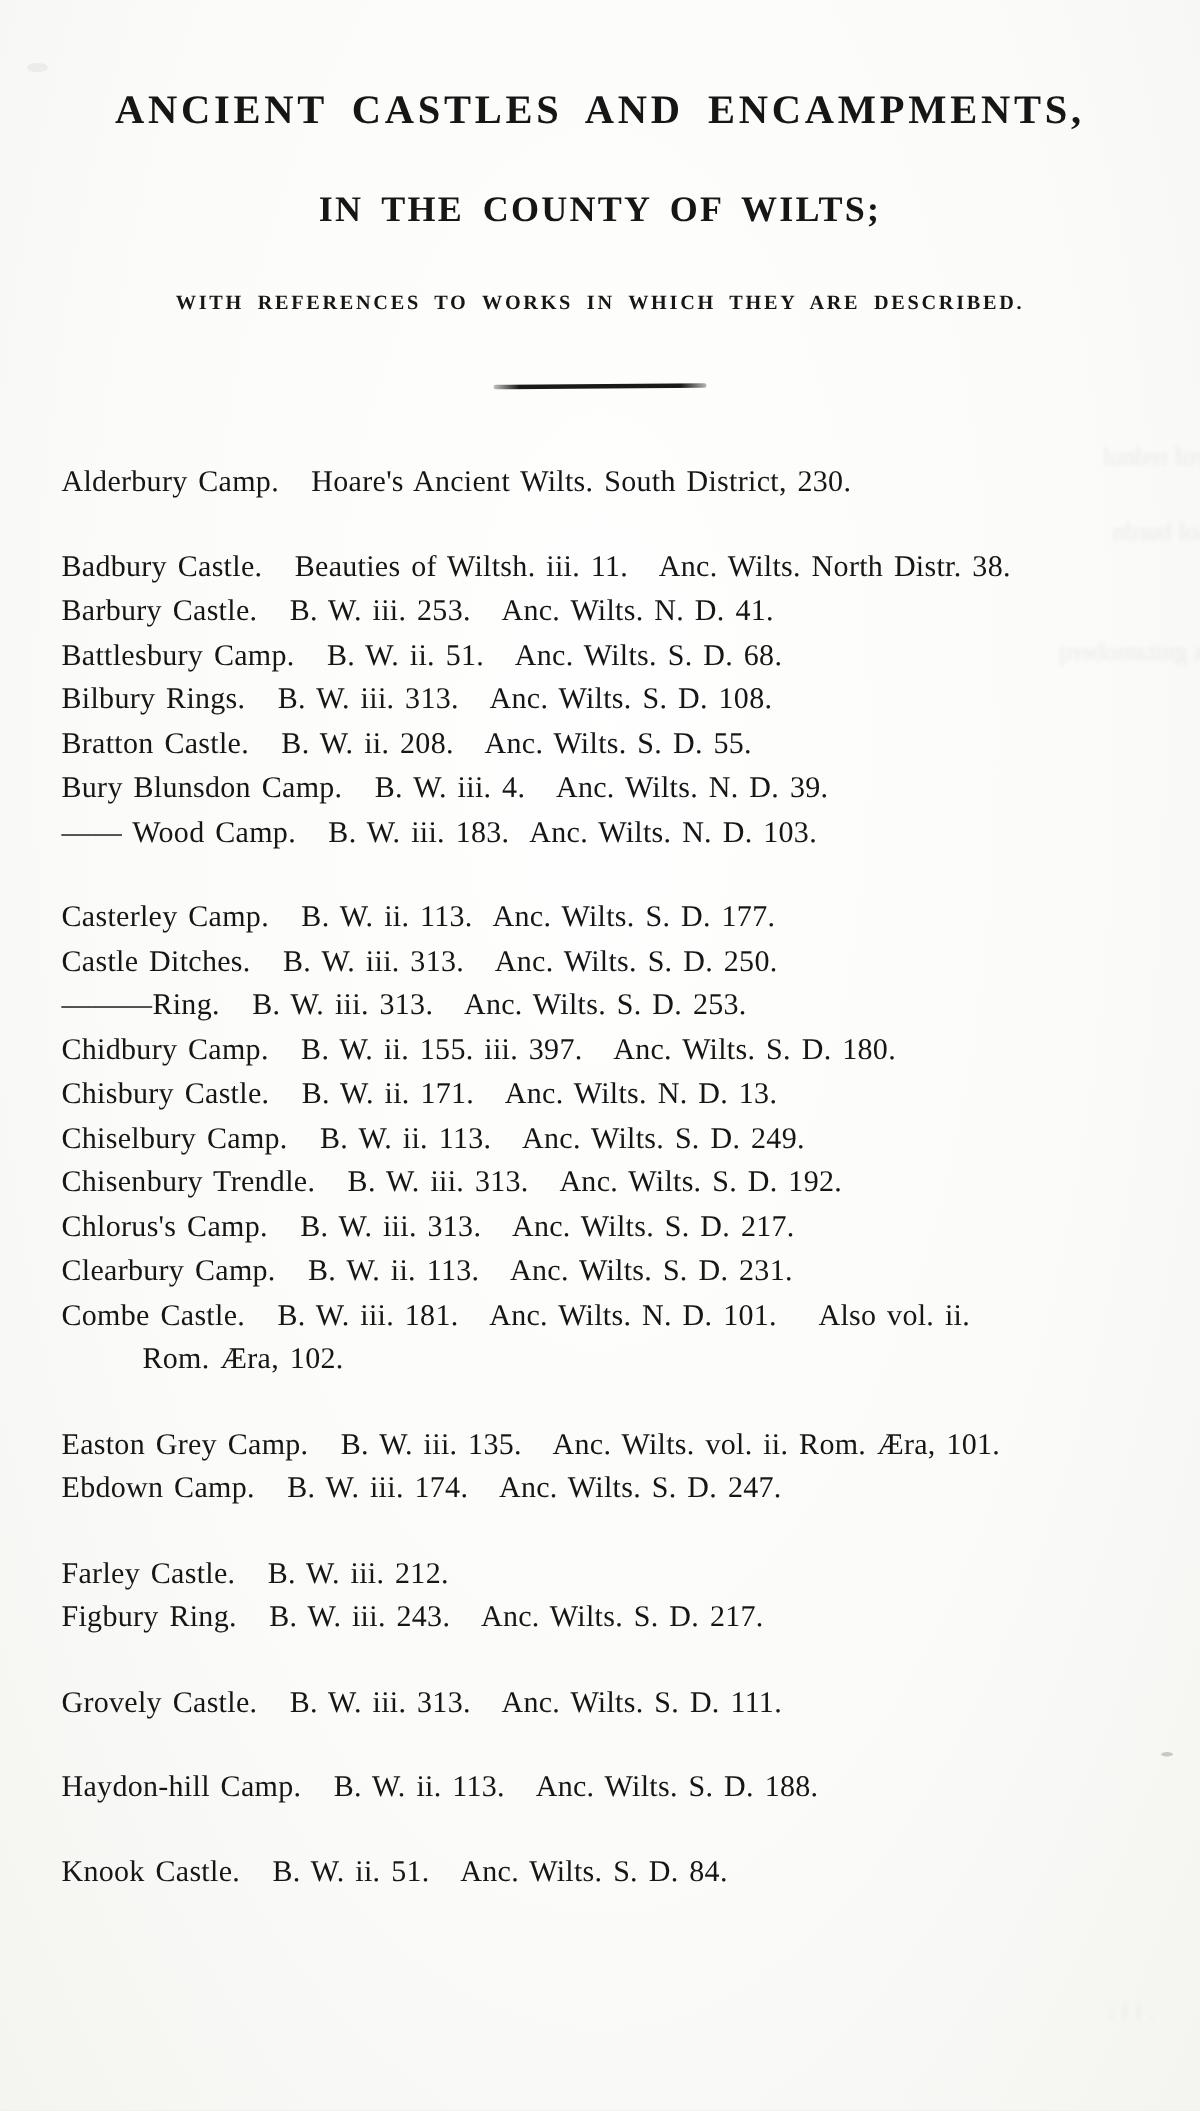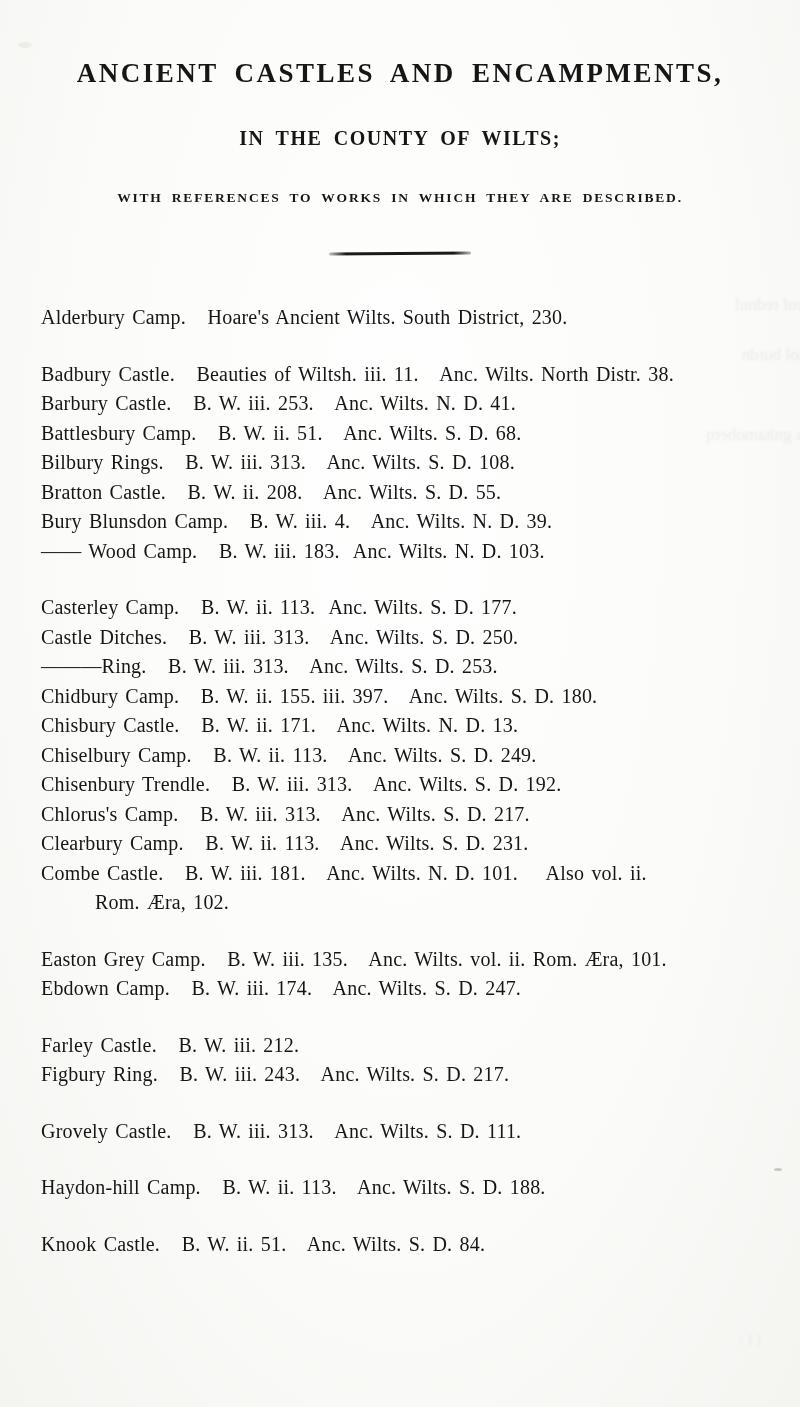--- a/index.html
+++ b/index.html
@@ -26,21 +26,21 @@
     text-align: center;
     font-size: 27px;
     font-weight: bold;
     letter-spacing: 2.5px;
     word-spacing: 7px;
     line-height: 1.2;
   }
   .subtitle {
     margin: 38px 0 0 0;
     text-align: center;
-    font-size: 20px;
+    font-size: 24px;
     font-weight: bold;
     letter-spacing: 1.5px;
     word-spacing: 5px;
   }
   .tagline {
     margin: 40px 0 4px 0;
     text-align: center;
     font-size: 13.5px;
     font-weight: bold;
     letter-spacing: 1.8px;

